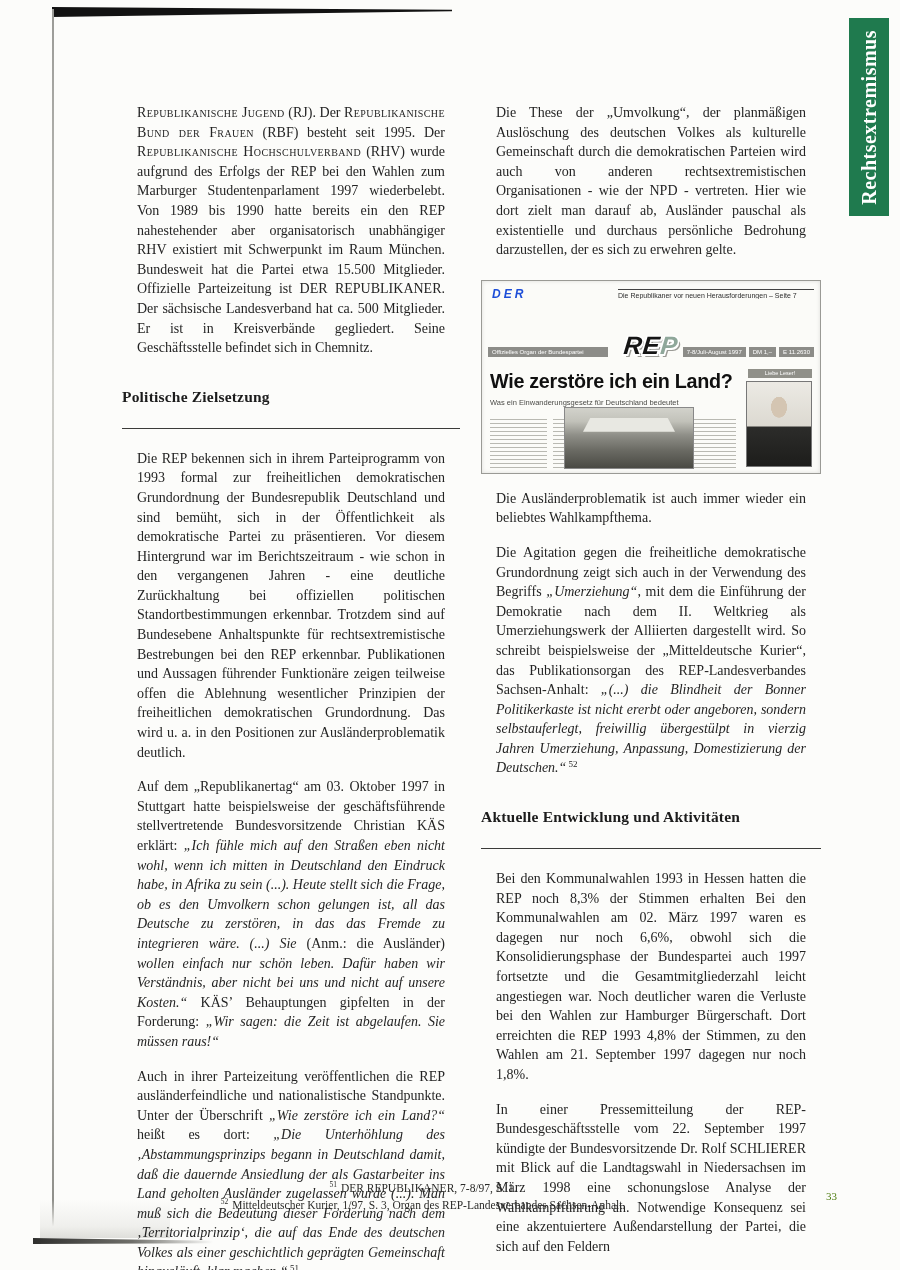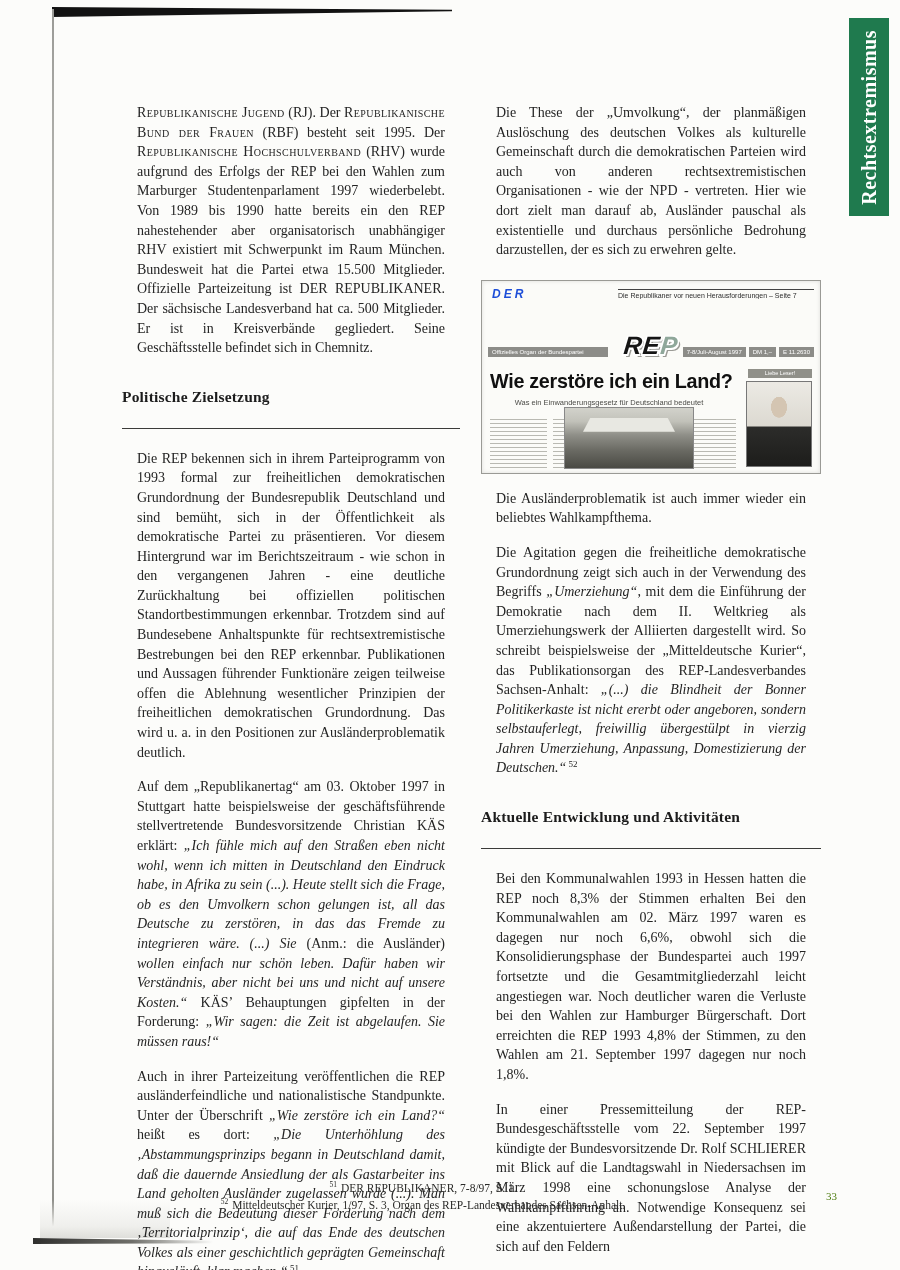--- a/index.html
+++ b/index.html
@@ -50,21 +50,21 @@
   .np-bar-group{position:absolute;right:6px;top:66px;display:flex;gap:3px;}
   .np-bar-group span{background:#8c8c88;color:#fff;font-size:6px;line-height:10px;height:10px;
     padding:0 4px;white-space:nowrap;}
   .np-logo{position:absolute;left:50%;top:50px;transform:translateX(-50%) skewX(-6deg);
     font-size:25px;font-weight:900;font-style:italic;letter-spacing:1px;z-index:2;
     text-shadow:-1.5px -1.5px 0 #fff,1.5px -1.5px 0 #fff,-1.5px 1.5px 0 #fff,1.5px 1.5px 0 #fff,3px 3px 0 #9b9b96;}
   .np-logo-re{color:#151515;}
   .np-logo-p{color:#8fa79a;}
   .np-headline{position:absolute;left:8px;top:88px;font-size:21px;font-weight:bold;color:#101010;
     letter-spacing:-.3px;transform:scaleX(.94);transform-origin:left;white-space:nowrap;}
-  .np-subhead{position:absolute;left:8px;top:117px;width:238px;text-align:center;font-size:7.5px;
+  .np-subhead{position:absolute;left:8px;top:117px;width:238px;text-align:left;font-size:7.5px;
     color:#4c4c48;}
   .np-portrait-caption{position:absolute;right:8px;top:88px;width:64px;height:9px;background:#909089;
     color:#fff;font-size:5.5px;line-height:9px;text-align:center;overflow:hidden;}
   .np-portrait{position:absolute;right:8px;top:100px;width:64px;height:84px;
     background:
       radial-gradient(ellipse 13px 17px at 50% 30%,#d4c5b2 60%,rgba(0,0,0,0) 63%),
       linear-gradient(180deg,#eceae4 0%,#dcd9d1 52%,#2c2c2a 54%,#1d1d1b 100%);
     border:1px solid #777;}
   .np-cols{position:absolute;left:8px;right:84px;bottom:4px;height:50px;display:flex;gap:6px;}
   .np-cols div{flex:1;background:repeating-linear-gradient(180deg,#b9b9b2 0 1px,rgba(0,0,0,0) 1px 4px);}

